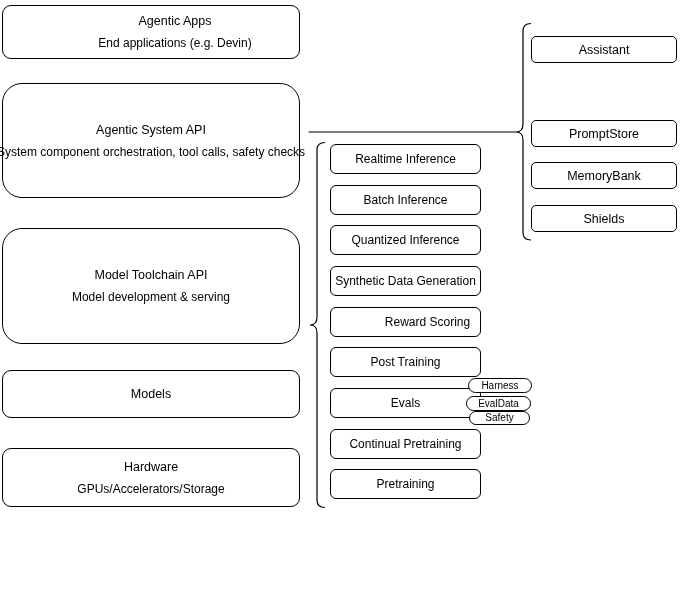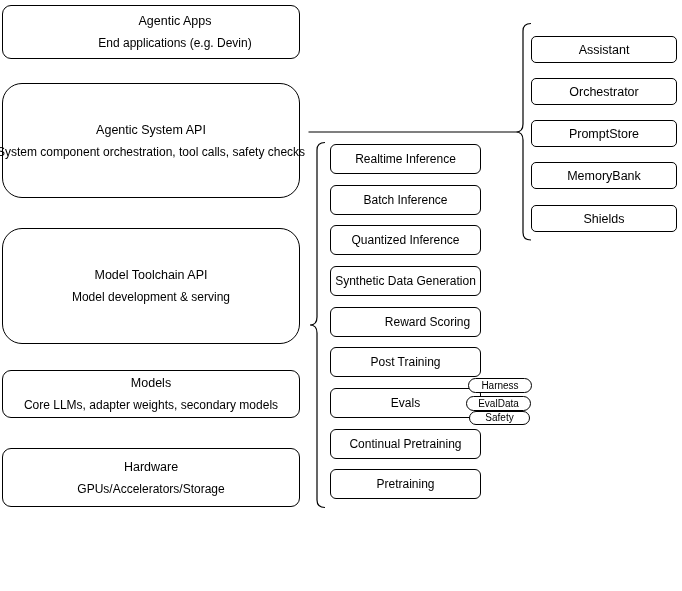--- a/index.html
+++ b/index.html
@@ -82,21 +82,20 @@
     <div class="sub">System component orchestration, tool calls, safety checks</div>
   </div>
 
   <div class="node lbox r20" style="top:228px; height:116px;">
     <div class="title">Model Toolchain API</div>
     <div class="sub">Model development &amp; serving</div>
   </div>
 
   <div class="node lbox r8" style="top:370px; height:48px;">
     <div class="title">Models</div>
-    <div class="sub">Core LLMs, adapter weights, secondary models</div>
   </div>
 
   <div class="node lbox r8" style="top:448px; height:59px;">
     <div class="title">Hardware</div>
     <div class="sub">GPUs/Accelerators/Storage</div>
   </div>
 
 
   <div class="node mbox" style="top:144px;">
       <span>Realtime Inference</span>
@@ -122,23 +121,20 @@
   <div class="node mbox" style="top:429px;">
       <span>Continual Pretraining</span>
     </div>
   <div class="node mbox" style="top:469px;">
       <span>Pretraining</span>
     </div>
 
   <div class="node rbox" style="top:36px;">
       <span>Assistant</span>
     </div>
-  <div class="node rbox" style="top:78px;">
-      <span>Orchestrator</span>
-    </div>
   <div class="node rbox" style="top:120px;">
       <span>PromptStore</span>
     </div>
   <div class="node rbox" style="top:162px;">
       <span>MemoryBank</span>
     </div>
   <div class="node rbox" style="top:205px;">
       <span>Shields</span>
     </div>
 

